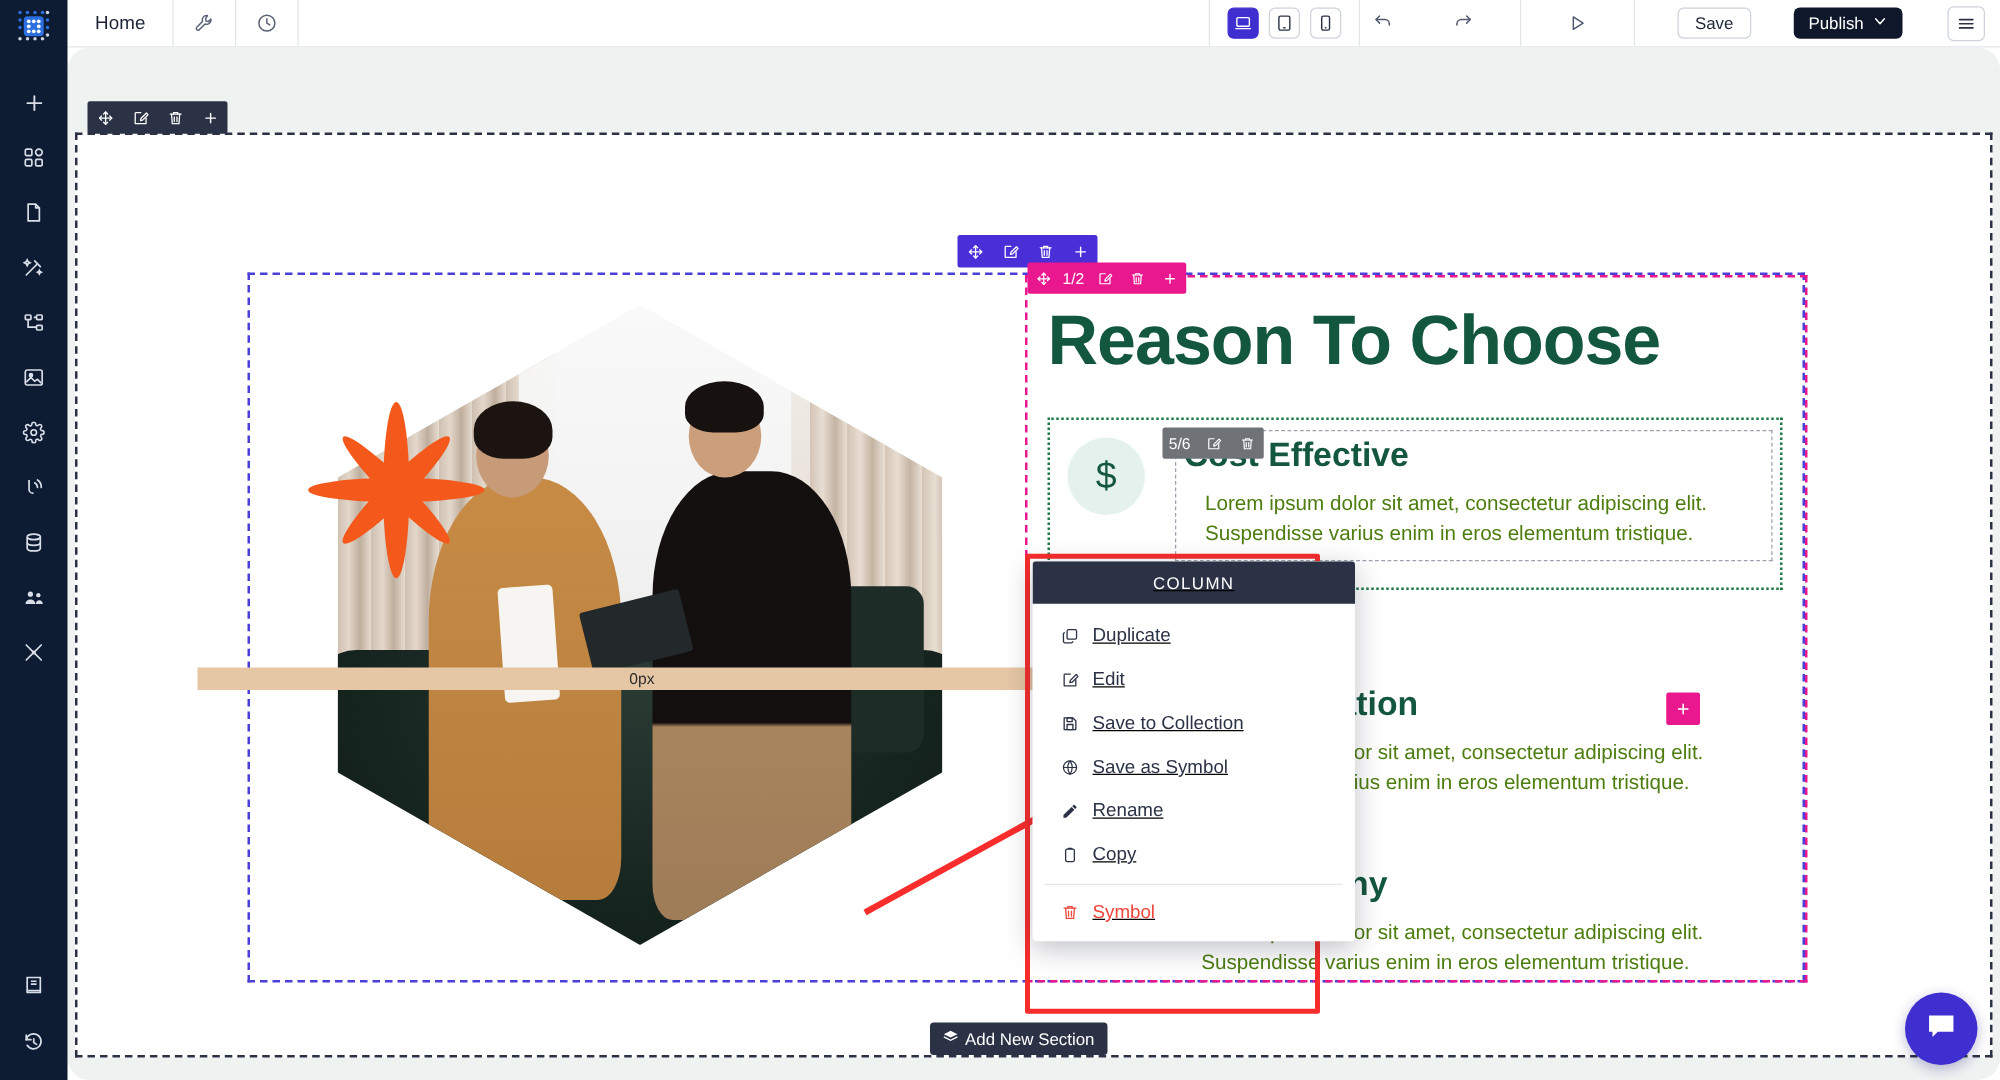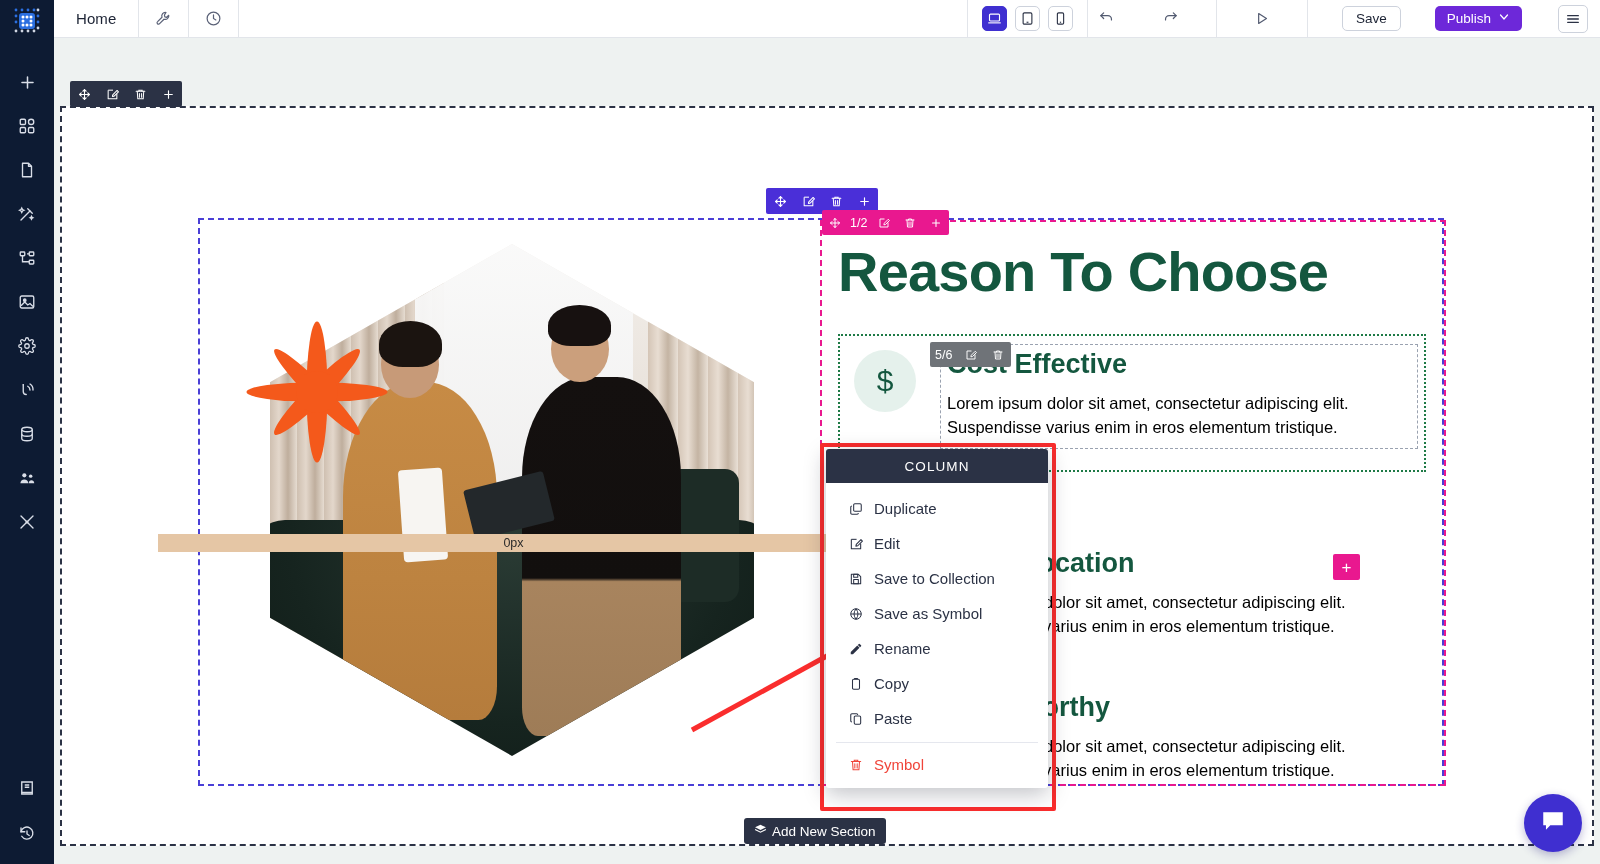--- a/index.html
+++ b/index.html
@@ -60,32 +60,32 @@
   .tb-act {
     width:38px; height:37px; display:flex; align-items:center; justify-content:center;
     color:#525a70; cursor:pointer;
   }
   .sep-l { border-left:1px solid #e2e5ea; height:37px; }
   .btn-save {
     margin:0 8px; padding:4px 13px; font-size:13.5px; color:#1c2334;
     border:1px solid #cdd2dc; border-radius:5px; background:#fff; cursor:pointer;
   }
   .btn-publish {
-    margin-right:10px; padding:5px 12px; font-size:13.5px; color:#fff; background:#6d28d9;
+    margin-right:10px; padding:5px 12px; font-size:13.5px; color:#fff; background:#0f172a;
     border-radius:5px; cursor:pointer; display:flex; align-items:flex-end; gap:7px;
   }
   .btn-burger {
     width:30px; height:28px; border:1px solid #cdd2dc; border-radius:5px; margin-right:12px;
     display:flex; align-items:center; justify-content:center; color:#2b3245; cursor:pointer;
   }
 
   
   .canvas {
     position:absolute; left:54px; top:38px; width:1546px; height:826px;
-    background:#eef2f1; overflow:hidden;
+    background:#eef2f1; overflow:hidden;border-radius:18px;
   }
   .page {
     position:absolute; left:6px; top:68px; width:1534px; height:740px;
     background:#ffffff; border:2px dashed #2b3245;
   }
   .section-toolbar {
     position:absolute; left:8px; top:-27px; height:26px; background:#2b3245;
     display:flex; align-items:center; gap:0; border-radius:2px; z-index:12;
   }
   .section-toolbar .tbi {
@@ -167,21 +167,21 @@
   .feature { position:absolute; left:18px; width:588px; }
   .f1 { top:114px; height:138px; border:2px dotted #1e7a46; }
   .f-icon {
     position:absolute; left:14px; top:14px; width:62px; height:62px; border-radius:50%;
     background:#e5f1ec; display:flex; align-items:center; justify-content:center;
     color:#14573f; font-size:30px; font-weight:500;
   }
   .f-body { position:absolute; left:100px; top:8px; right:6px; }
   .f-body.dashed { border:1px dashed #9aa2b0; padding:4px 0 8px 0; }
   .f-h { font-size:27px; color:#14573f; font-weight:700; margin-left:6px; }
-  .f-p { font-size:16.5px; color:#000000; line-height:1.45; margin-top:12px; margin-left:6px; }
+  .f-p { font-size:16.5px; color:#4d7c0f; line-height:1.45; margin-top:12px; margin-left:23px; }
 
   .badge-grey {
     position:absolute; left:90px; top:6px; height:25px; background:#6f7378;
     display:flex; align-items:center; border-radius:2px; z-index:16;
   }
   .badge-grey .bfrac { color:#fff; font-size:12.5px; padding:0 5px; }
   .badge-grey .bi { width:27px; height:25px; display:flex; align-items:center; justify-content:center; color:#fff; cursor:pointer; }
 
   .dropbar {
     position:absolute; left:96px; top:426px; width:711px; height:18px; background:#e5c6a5;
@@ -203,24 +203,25 @@
     color:#fff; font-size:13.5px; display:flex; align-items:center; gap:5px;
     padding:0 10px; border-radius:3px; z-index:15; cursor:pointer; white-space:nowrap;
   }
 
   
   .ctx-highlight {
     position:absolute; left:766px; top:405px; width:236px; height:368px;
     border:4px solid #fa2d2d; border-radius:2px; z-index:40;
   }
   .ctx {
-    position:absolute; left:772px; top:411px; width:222px;
+    position:absolute; left:772px; top:411px; width:258px;
     background:#ffffff; border-radius:3px; z-index:41;
     box-shadow:0 6px 22px rgba(15,20,40,.26);
     overflow:hidden;
+    text-decoration:underline;
   }
   .ctx-head {
     height:34px; background:#2b3245; color:#ffffff; font-size:13.5px;
     display:flex; align-items:center; justify-content:center; letter-spacing:1.1px;
   }
   .ctx-list { padding:8px 0 6px 0; }
   .ctx-item {
     height:35px; display:flex; align-items:center; gap:11px; padding:0 0 0 22px;
     font-size:15px; color:#2b3245; cursor:pointer;
   }
@@ -712,29 +713,20 @@
         <div class="ctx-item">
           <span class="ctx-ico">
             <svg width="14" height="14" viewBox="0 0 24 24" fill="none" stroke="currentColor" stroke-width="1.8" stroke-linejoin="round">
                 <rect x="6" y="4" width="12" height="17" rx="2"></rect>
                 <path d="M9.5 4V2.8h5V4"></path>
               </svg>
           </span>
           <span>Copy</span>
         </div>
 
-        <div class="ctx-item">
-          <span class="ctx-ico">
-            <svg width="14" height="14" viewBox="0 0 24 24" fill="none" stroke="currentColor" stroke-width="1.8" stroke-linejoin="round">
-                <rect x="9" y="7" width="11" height="14" rx="2"></rect>
-                <path d="M5 17a2 2 0 01-2-2V5a2 2 0 012-2h8a2 2 0 012 2"></path>
-              </svg>
-          </span>
-          <span>Paste</span>
-        </div>
 
         <div class="ctx-div"></div>
 
         <div class="ctx-item danger">
           <span class="ctx-ico">
             <svg width="14" height="14" viewBox="0 0 24 24" fill="none" stroke="currentColor" stroke-width="1.8" stroke-linecap="round">
                 <path d="M4 6h16"></path>
                 <path d="M9 6V4h6v2"></path>
                 <path d="M6 6l1 14h10l1-14"></path>
                 <path d="M10 10v7M14 10v7"></path>

